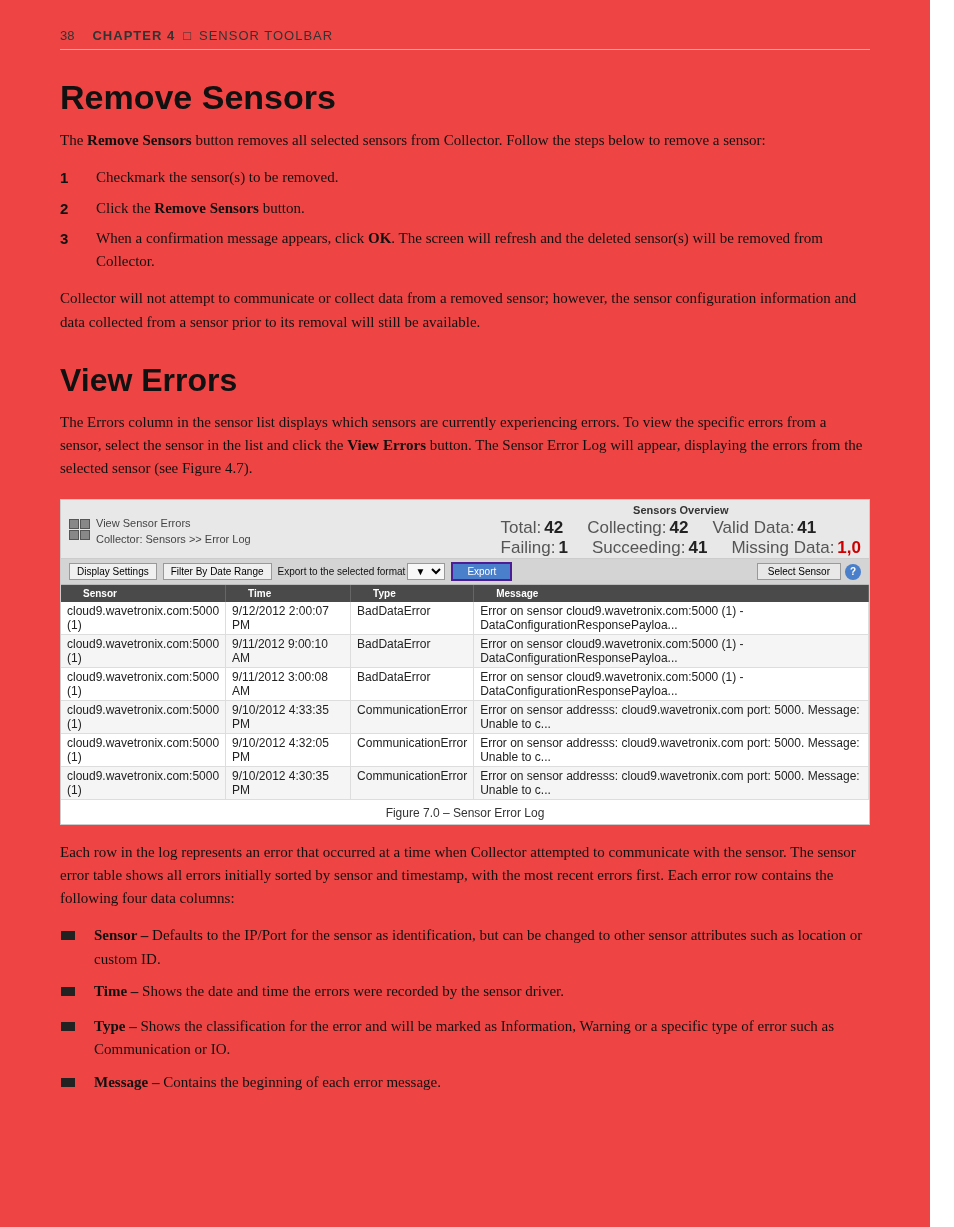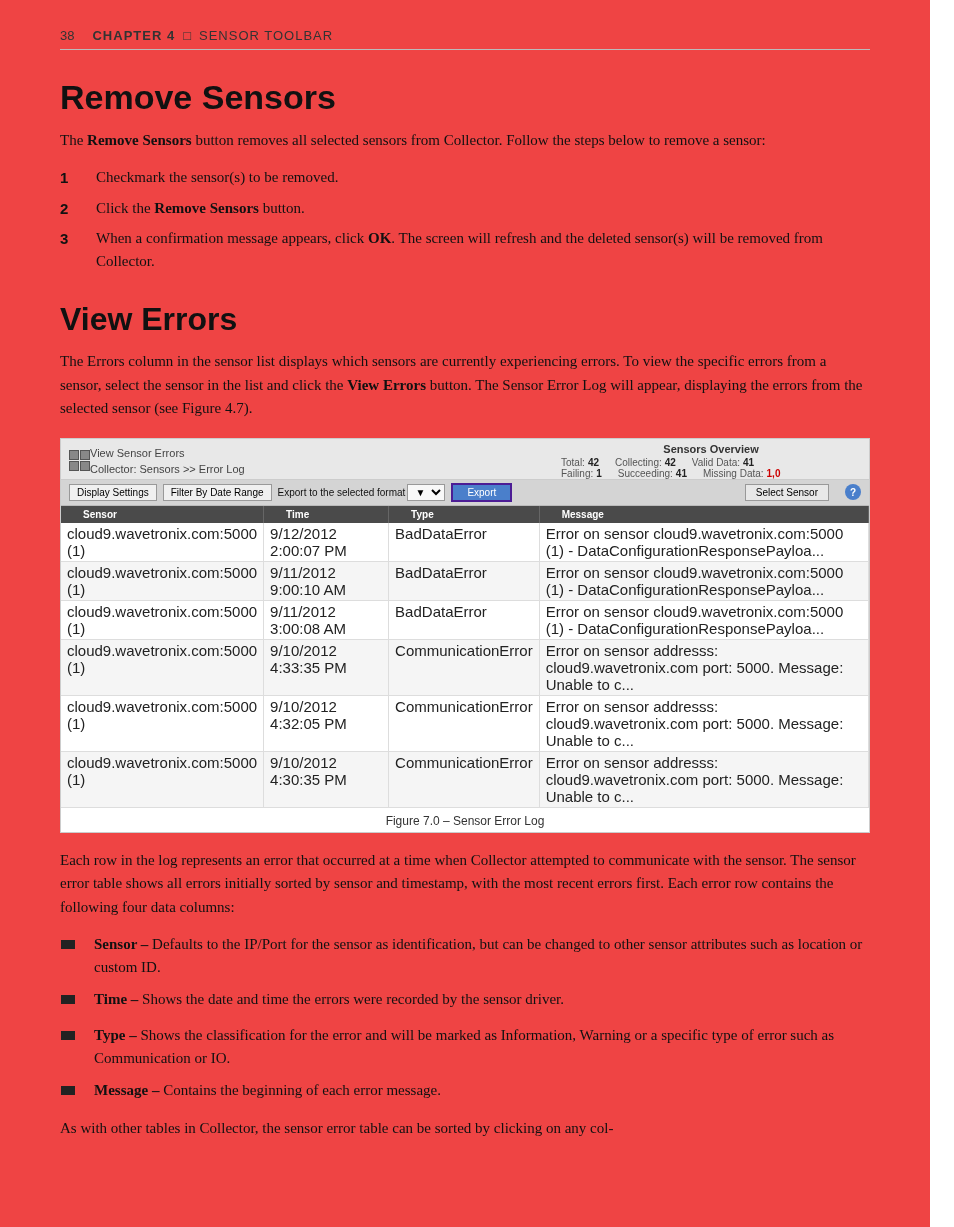--- a/index.html
+++ b/index.html
@@ -168,22 +168,22 @@
     }
     .fig-right .sensors-overview-title {
       font-weight: bold;
       font-size: 11px;
       color: #333;
       text-align: center;
       padding-bottom: 2px;
     }
     .fig-right .sensors-overview-stats {
       display: flex;
-      gap: 16px;
-      font-size: 10px;
+      gap: 24px;
+      font-size: 17px;
       color: #444;
       text-align: center;
     }
     .stat-item { display: flex; gap: 3px; }
     .stat-label { color: #555; }
     .stat-value { font-weight: bold; color: #222; }
     .missing-data-val { color: #cc0000; font-weight: bold; }
 
     .fig-controls {
       display: flex;
@@ -252,40 +252,41 @@
       text-align: left;
       font-weight: bold;
       border-right: 1px solid #666;
       font-size: 10px;
     }
     .fig-table td {
       padding: 2px 6px;
       border-bottom: 1px solid #ddd;
       border-right: 1px solid #ddd;
       vertical-align: top;
-      font-size: 15px;
+      font-size: 12px;
       color: #222;
     }
     .fig-table tr:nth-child(odd) td { background: #fff; }
     .fig-table tr:nth-child(even) td { background: #f5f5f5; }
     .fig-table .col-sensor { width: 130px; }
     .fig-table .col-time { width: 125px; }
     .fig-table .col-type { width: 110px; }
     .fig-table .col-msg { }
     .figure-caption {
       text-align: center;
       font-family: Arial, sans-serif;
       font-size: 12px;
       color: #333;
       padding: 6px 0 4px 0;
       font-weight: normal;
     }
     .fig-left-icon {
       display: flex;
       align-items: center;
+      gap: 6px;
     }
     .bottom-text {
       margin-top: 16px;
       font-size: 15px;
       line-height: 1.55;
     }
   </style>
 </head>
 <body>
 
@@ -312,20 +313,21 @@
     <li>
       <span class="step-num">2</span>
       <span class="step-text">Click the <strong>Remove Sensors</strong> button.</span>
     </li>
     <li>
       <span class="step-num">3</span>
       <span class="step-text">When a confirmation message appears, click <strong>OK</strong>. The screen will refresh and the deleted sensor(s) will be removed from Collector.</span>
     </li>
   </ol>
 
+  <p class="section-body">Collector will not attempt to communicate or collect data from a removed sensor; however, the sensor configuration information and data collected from a sensor prior to its removal will still be available.</p>
 
   <div class="section-separator"></div>
   <h2 class="section-title">View Errors</h2>
 
   <p class="section-body">
     The Errors column in the sensor list displays which sensors are currently experiencing errors. To view the specific errors from a sensor, select the sensor in the list and click the <strong>View Errors</strong> button. The Sensor Error Log will appear, displaying the errors from the selected sensor (see Figure 4.7).
   </p>
 
   <div class="figure-container">
 
@@ -388,21 +390,21 @@
       <button class="fig-btn">Display Settings</button>
       <button class="fig-btn">Filter By Date Range</button>
       <span style="display:flex;align-items:center;gap:2px;">
         <span style="font-family:Arial,sans-serif;font-size:10px;">Export to the selected format</span>
         <select class="fig-select">
           <option>▼</option>
         </select>
       </span>
       <button class="fig-btn-export">Export</button>
       <div style="margin-left:auto;">
-        <span style="display:flex;align-items:flex-start;gap:16px;">
+        <span style="display:flex;align-items:flex-end;gap:4px;">
           <button class="fig-select-sensor">Select Sensor</button>
           <div class="fig-help">?</div>
         </span>
       </div>
     </div>
 
     <table class="fig-table">
       <thead>
         <tr>
           <th class="col-sensor">Sensor</th>
@@ -484,15 +486,14 @@
     <li>
       <span class="bullet-icon">
         <svg viewBox="0 0 16 16" xmlns="http://www.w3.org/2000/svg">
           <rect x="1" y="4" width="14" height="9" fill="#222"></rect>
         </svg>
       </span>
       <span><strong>Message –</strong> Contains the beginning of each error message.</span>
     </li>
   </ul>
 
-  <p class="section-body">As with other tables in Collector, the sensor error table can be sorted by clicking on any col-</p>
 
 </div>
 
 </body></html>

